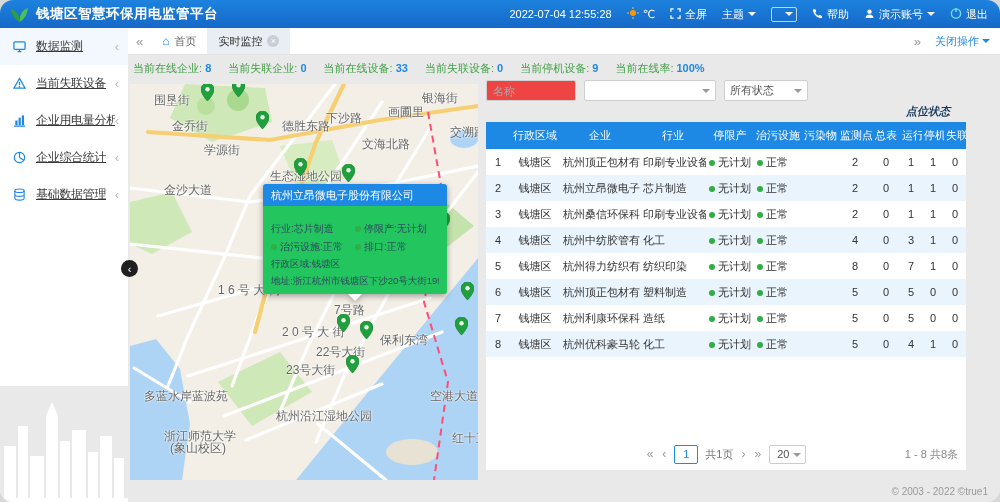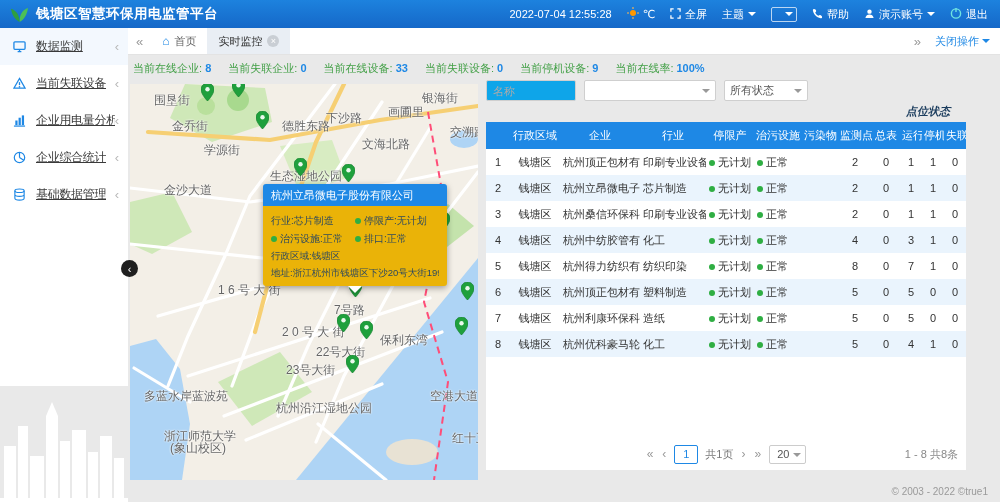--- a/index.html
+++ b/index.html
@@ -1,20 +1,21 @@
 <!DOCTYPE html>
 <html><head>
 <meta charset="utf-8">
 <style>
   * { margin:0; padding:0; box-sizing:border-box; }
   html,body { background:#d8d8d8; }
   .app {
     position:relative; width:1000px; height:502px; overflow:hidden;
     background:#e9e9e9; font-family:"Liberation Sans","DejaVu Sans",sans-serif;
     color:#333;
+    border-radius:13px;
   }
   
   .top-header {
     position:absolute; top:0; left:0; right:0; height:28px;
     background:linear-gradient(180deg,#1d82de,#1568c8);
     display:flex; align-items:center; color:#fff; z-index:20;
   }
   .logo { margin-left:10px; display:flex; align-items:center; }
   .app-title { font-size:13.5px; font-weight:bold; margin-left:7px; letter-spacing:.5px; }
   .hd-right { margin-left:auto; display:flex; align-items:center; gap:15px; padding-right:12px; font-size:11px; }
@@ -45,30 +46,30 @@
   .stat-value { color:#1e88e5; font-weight:bold; }
   
   .map { position:absolute; top:84px; left:130px; width:348px; height:396px; overflow:hidden; background:#f3efe7; z-index:3; }
   .map-bg { position:absolute; top:0; left:0; }
   .map-label { position:absolute; font-size:12px; color:#666; white-space:nowrap; text-shadow:0 0 2px #fff,0 0 2px #fff; z-index:2; }
   .map-marker { position:absolute; z-index:3; width:13px; height:18px; cursor:pointer; }
   .collapse-btn { position:absolute; left:121px; top:260px; width:17px; height:17px; border-radius:50%; background:#1f1f1f; color:#fff; display:flex; align-items:center; justify-content:center; font-size:11px; z-index:9; cursor:pointer; }
   
   .popup { position:absolute; left:133px; top:100px; width:184px; z-index:6; filter:drop-shadow(0 2px 3px rgba(0,0,0,.35)); }
   .pu-head { background:#1e88e5; color:#fff; font-size:11px; height:22px; line-height:22px; padding:0 8px; border-radius:3px 3px 0 0; white-space:nowrap; overflow:hidden; }
-  .pu-body { background:#eab308; padding:8px 8px 6px; border-radius:0 0 3px 3px; }
+  .pu-body { background:#22c55e; padding:16px 8px 6px; border-radius:0 0 3px 3px; }
   .pu-grid { display:grid; grid-template-columns:50% 50%; row-gap:4px; font-size:10px; color:#2f4a5e; }
   .pu-item { display:flex; align-items:center; gap:3px; white-space:nowrap; overflow:hidden; }
   .span2 { grid-column:1/3; font-size:9.5px; }
   .pu-arrow { width:0; height:0; border:7px solid transparent; border-top-color:#fff; margin:0 auto; }
   .dot { width:6px; height:6px; border-radius:50%; background:#2fae43; display:inline-block; flex:none; }
   
   .panel { position:absolute; top:80px; left:486px; width:480px; height:390px; display:flex; flex-direction:column; z-index:3; }
   .filters { display:flex; gap:8px; height:21px; }
-  .f-input { width:90px; height:21px; border:1px solid #cfcfcf; border-radius:2px; font-size:11px; padding:0 6px; color:#333; background:#0ea5e9; font-family:inherit; }
+  .f-input { width:90px; height:21px; border:1px solid #cfcfcf; border-radius:2px; font-size:11px; padding:0 6px; color:#333; background:#ef4444; font-family:inherit; }
   .f-input::placeholder { color:#aaa; }
   .f-select { height:21px; border:1px solid #cfcfcf; border-radius:2px; background:#fff; display:flex; align-items:center; font-size:11px; color:#555; padding:0 5px; position:relative; cursor:pointer; }
   .f-select .caret-g { position:absolute; right:5px; width:0; height:0; border:4px solid transparent; border-top-color:#999; margin-top:4px; }
   .w132{width:132px;} .w104{width:104px;} .w84{width:84px;}
   .status-group { height:16px; margin-top:3px; text-align:right; padding-right:16px; font-size:11px; font-weight:bold; font-style:italic; color:#1c3d5e; }
   .panel-card { background:#fff; flex:1; margin-top:2px; display:flex; flex-direction:column; overflow:hidden; }
   table.rt { width:100%; border-collapse:collapse; table-layout:fixed; }
   .rt th { background:#1e88e5; color:#fff; font-weight:normal; font-size:11px; height:27px; padding:0 2px; white-space:nowrap; overflow:hidden; }
   .rt td { font-size:11px; height:26px; padding:0 3px; white-space:nowrap; overflow:hidden; color:#333; }
   .rt tbody tr:nth-child(even) { background:#eaf4fd; }
@@ -300,21 +301,21 @@
         <div class="map-label" style="left: 250px; top: 104px;">12号大街</div>
         <div class="map-label" style="left: 88px; top: 198px;">1 6 号 大 街</div>
         <div class="map-label" style="left: 204px; top: 218px;">7号路</div>
         <div class="map-label" style="left: 152px; top: 240px;">2 0 号 大 街</div>
         <div class="map-label" style="left: 186px; top: 260px;">22号大街</div>
         <div class="map-label" style="left: 156px; top: 278px;">23号大街</div>
         <div class="map-label" style="left: 250px; top: 248px;">保利东湾</div>
         <div class="map-label" style="left: 14px; top: 304px;">多蓝水岸蓝波苑</div>
         <div class="map-label" style="left: 34px; top: 344px;">浙江师范大学</div>
         <div class="map-label" style="left: 40px; top: 356px;">(象山校区)</div>
-        <div class="map-label" style="left: 146px; top: 316px;">杭州沿江湿地公园</div>
+        <div class="map-label" style="left: 146px; top: 324px;">杭州沿江湿地公园</div>
         <div class="map-label" style="left: 300px; top: 304px;">空港大道</div>
         <div class="map-label" style="left: 322px; top: 346px;">红十五线</div>
       </div>
     <div class="map-markers">
         <div class="map-marker" style="left: 71px; top: -1px;"><svg width="13" height="18" viewBox="0 0 13 18">
             <path d="M6.5 0C2.9 0 0 2.9 0 6.5 0 11.4 6.5 18 6.5 18S13 11.4 13 6.5C13 2.9 10.1 0 6.5 0z" fill="#1fa03c" stroke="#0e7a28" stroke-width=".6"></path>
             <circle cx="6.5" cy="6.3" r="2.2" fill="#eaf8ec"></circle>
           </svg></div>
         <div class="map-marker" style="left: 102px; top: -5px;"><svg width="13" height="18" viewBox="0 0 13 18">
             <path d="M6.5 0C2.9 0 0 2.9 0 6.5 0 11.4 6.5 18 6.5 18S13 11.4 13 6.5C13 2.9 10.1 0 6.5 0z" fill="#1fa03c" stroke="#0e7a28" stroke-width=".6"></path>

